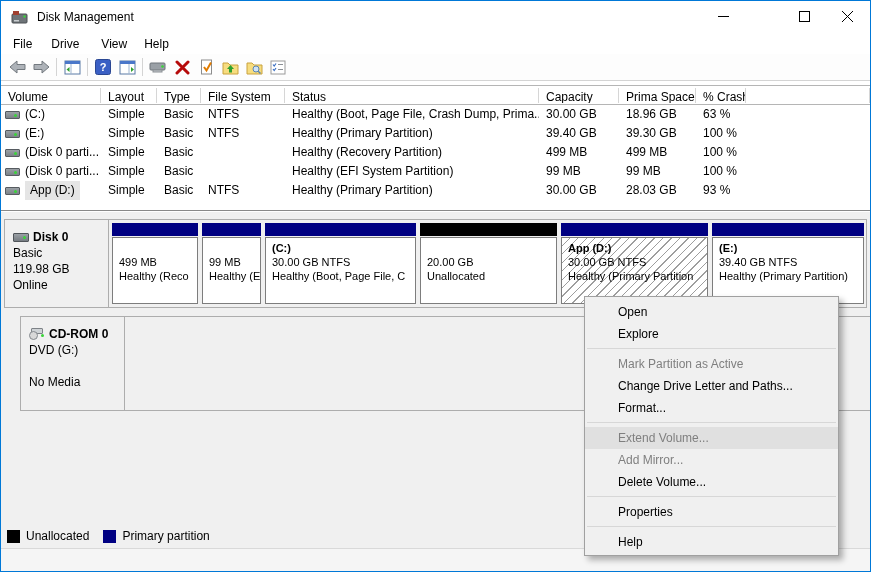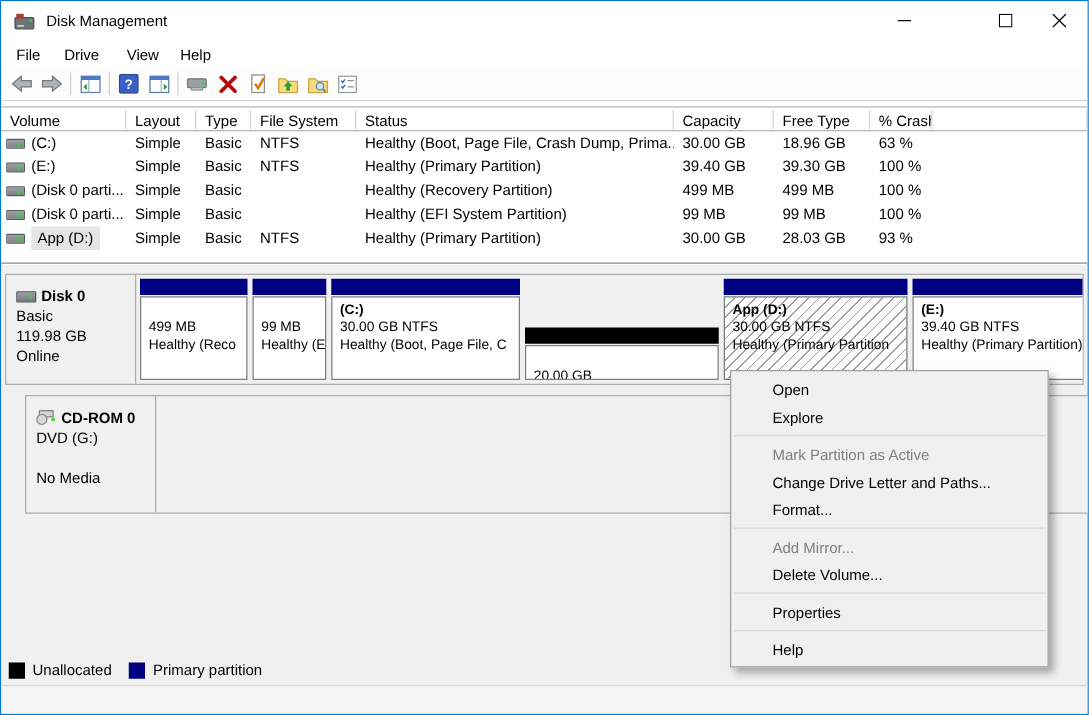--- a/index.html
+++ b/index.html
@@ -51,21 +51,21 @@
   .disk-panel { width:104px; border-right:1px solid #adadad; padding:9px 0 0 8px; line-height:16px; flex:none; }
   .disk-title { font-weight:bold; display:flex; align-items:center; gap:4px; }
   .drive-ico { display:inline-block; width:16px; height:9px; background:linear-gradient(#9aa0a5,#767c82); border:1px solid #50555a; border-radius:1px; position:relative; flex:none; }
   .drive-ico::after { content:""; position:absolute; right:2px; top:2px; width:3px; height:3px; background:#39d439; border-radius:50%; }
   .cd-ico { display:inline-block; width:16px; height:12px; position:relative; flex:none; }
   .cd-ico .tray { position:absolute; top:0; left:2px; width:12px; height:6px; background:#cfd3d6; border:1px solid #7d8287; border-radius:1px; }
   .cd-ico .disc { position:absolute; bottom:0; left:0; width:9px; height:9px; border-radius:50%; background:#d8d8d8; border:1px solid #83888d; }
   .cd-ico .dot { position:absolute; right:1px; bottom:3px; width:3px; height:3px; background:#39d439; border-radius:50%; }
   .parts { flex:1; display:flex; gap:4px; padding:3px; overflow:hidden; }
   .part { flex:none; display:flex; flex-direction:column; }
-  .p1{width:86px;} .p2{width:59px;} .p3{width:151px;} .p4{width:155px;margin-top:39px;} .p5{width:147px;} .p6{width:152px;}
+  .p1{width:86px;} .p2{width:59px;} .p3{width:151px;} .p4{width:137px;} .p5{width:147px;} .p6{width:152px;}
   .part-bar { height:13px; }
   .bar-primary { background:#000082; }
   .bar-unalloc { background:#000000; }
   .part-body { flex:1; margin-top:1px; background:#fff; border:1px solid #7d7d7d; padding:3px 0 0 6px; overflow:hidden; }
   .part-body.hatched { background:repeating-linear-gradient(135deg,#ffffff 0px,#ffffff 5px,#9e9e9e 5px,#9e9e9e 6px); }
   .p-line { height:14px; line-height:14px; font-size:11px; white-space:nowrap; overflow:hidden; }
   .p-label { font-weight:bold; }
 
   
   .legend { position:absolute; left:6px; bottom:3px; height:20px; display:flex; align-items:center; gap:14px; }
@@ -198,21 +198,21 @@
   </div>
 
   <div class="volume-pane">
     <div class="vt-header">
       <div class="hc c-vol">Volume</div>
       <div class="hc c-lay">Layout</div>
       <div class="hc c-typ">Type</div>
       <div class="hc c-fs">File System</div>
       <div class="hc c-st">Status</div>
       <div class="hc c-cap">Capacity</div>
-      <div class="hc c-fr">Free Type</div>
+      <div class="hc c-fr">Prima Space</div>
       <div class="hc c-pct">% Crash</div>
       <div class="hc c-fill"></div>
     </div>
 
     <div class="vt-row">
       <div class="rc c-vol">
           <span class="vol-ico"></span>
           <span>(C:)</span>
         </div>
       <div class="rc c-lay">Simple</div>
@@ -373,20 +373,21 @@
   <div class="statusbar"></div>
 
   <div class="context-menu">
     <div class="cm-item">Open</div>
     <div class="cm-item">Explore</div>
     <div class="cm-sep"></div>
     <div class="cm-item disabled">Mark Partition as Active</div>
     <div class="cm-item">Change Drive Letter and Paths...</div>
     <div class="cm-item">Format...</div>
     <div class="cm-sep"></div>
+    <div class="cm-item disabled hl">Extend Volume...</div>
     <div class="cm-item disabled">Add Mirror...</div>
     <div class="cm-item">Delete Volume...</div>
     <div class="cm-sep"></div>
     <div class="cm-item">Properties</div>
     <div class="cm-sep"></div>
     <div class="cm-item">Help</div>
   </div>
 
 </div>
 

